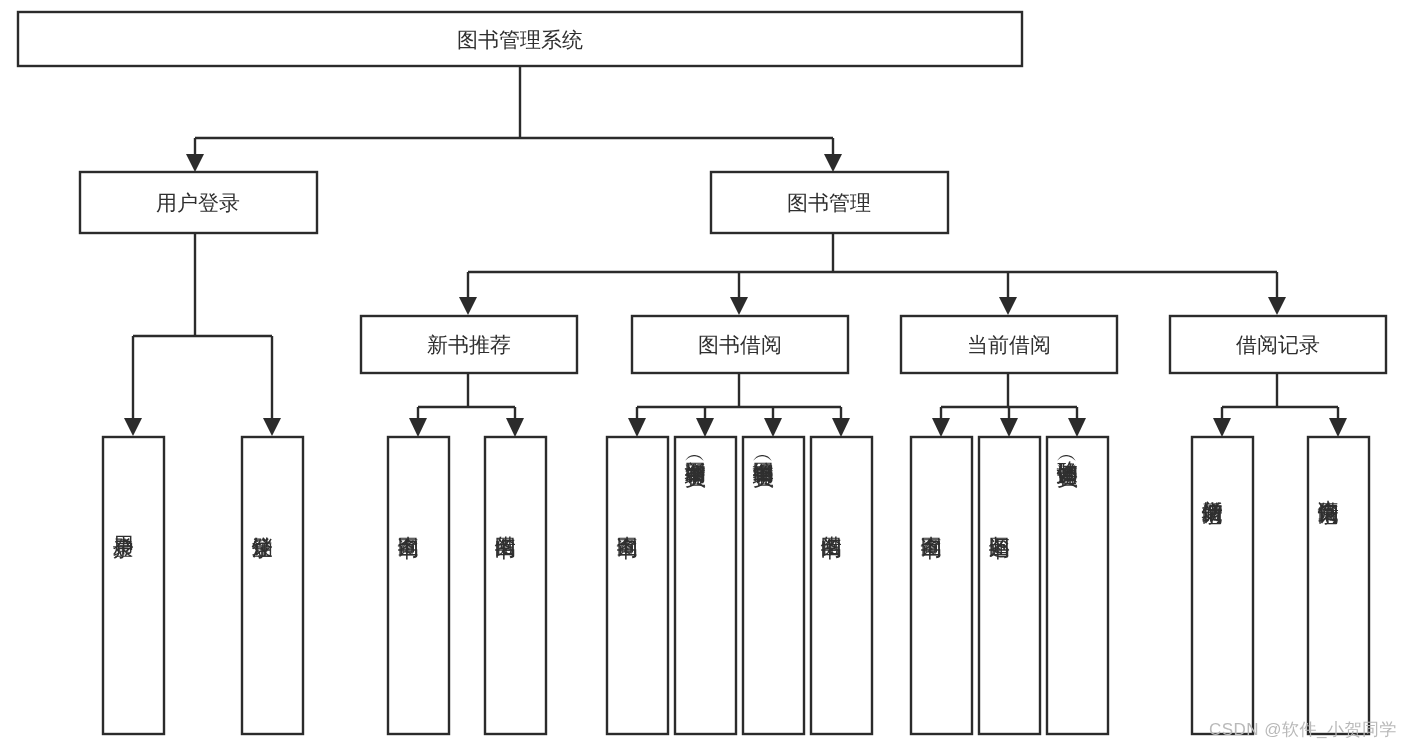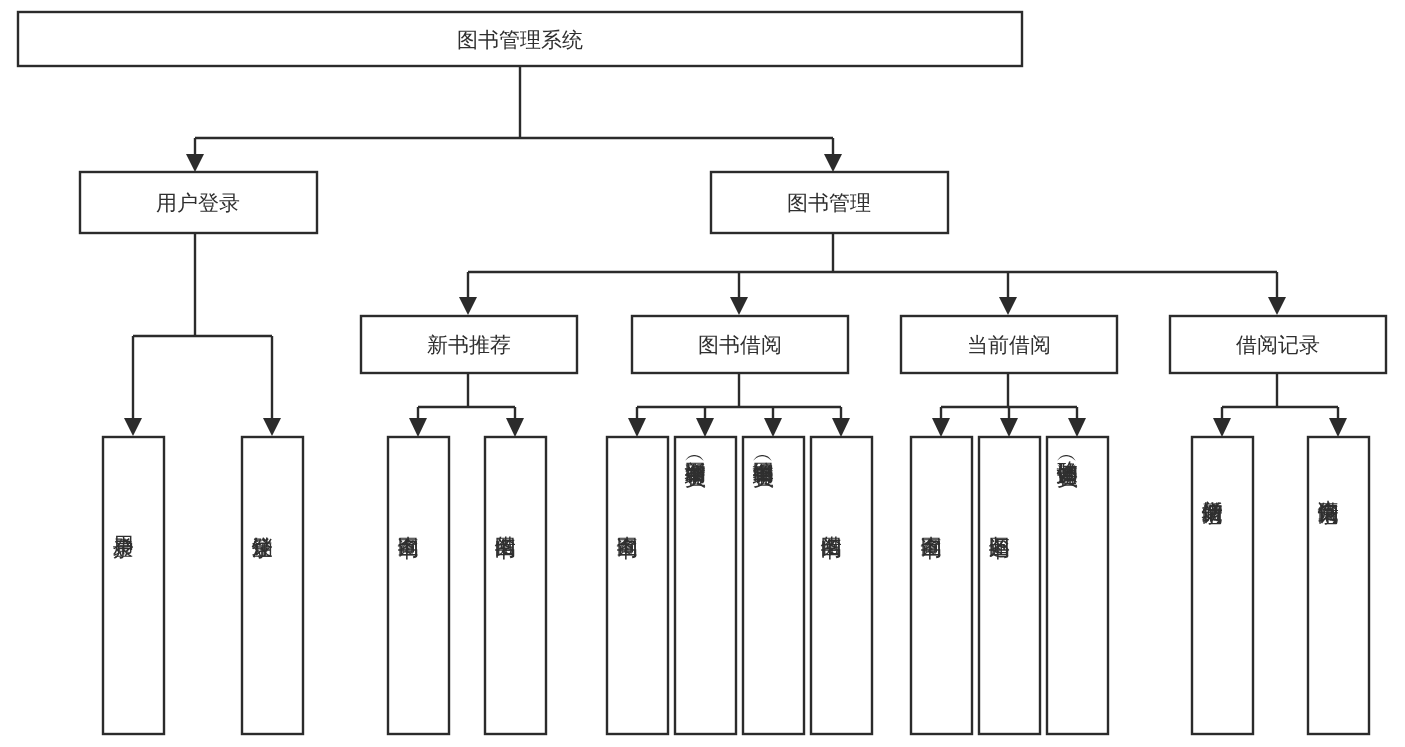--- a/index.html
+++ b/index.html
@@ -196,13 +196,14 @@
   <div class="node-label-v" style="left:752px; top:444px; height:285px;">编辑图书（管理员）</div>
   <div class="node-label-v" style="left:820px; top:519px; height:134px;">借阅图书</div>
 
   <div class="node-label-v" style="left:920px; top:519px; height:134px;">查询图书</div>
   <div class="node-label-v" style="left:988px; top:519px; height:134px;">归还图书</div>
   <div class="node-label-v" style="left:1056px; top:444px; height:285px;">确认归还（管理员）</div>
 
   <div class="node-label-v" style="left:1201px; top:483px; height:205px;">新增借阅记录</div>
   <div class="node-label-v" style="left:1317px; top:483px; height:205px;">查询借阅记录</div>
 
+  <div class="watermark">CSDN @软件_小贺同学</div>
 </div>
 
 </body></html>

